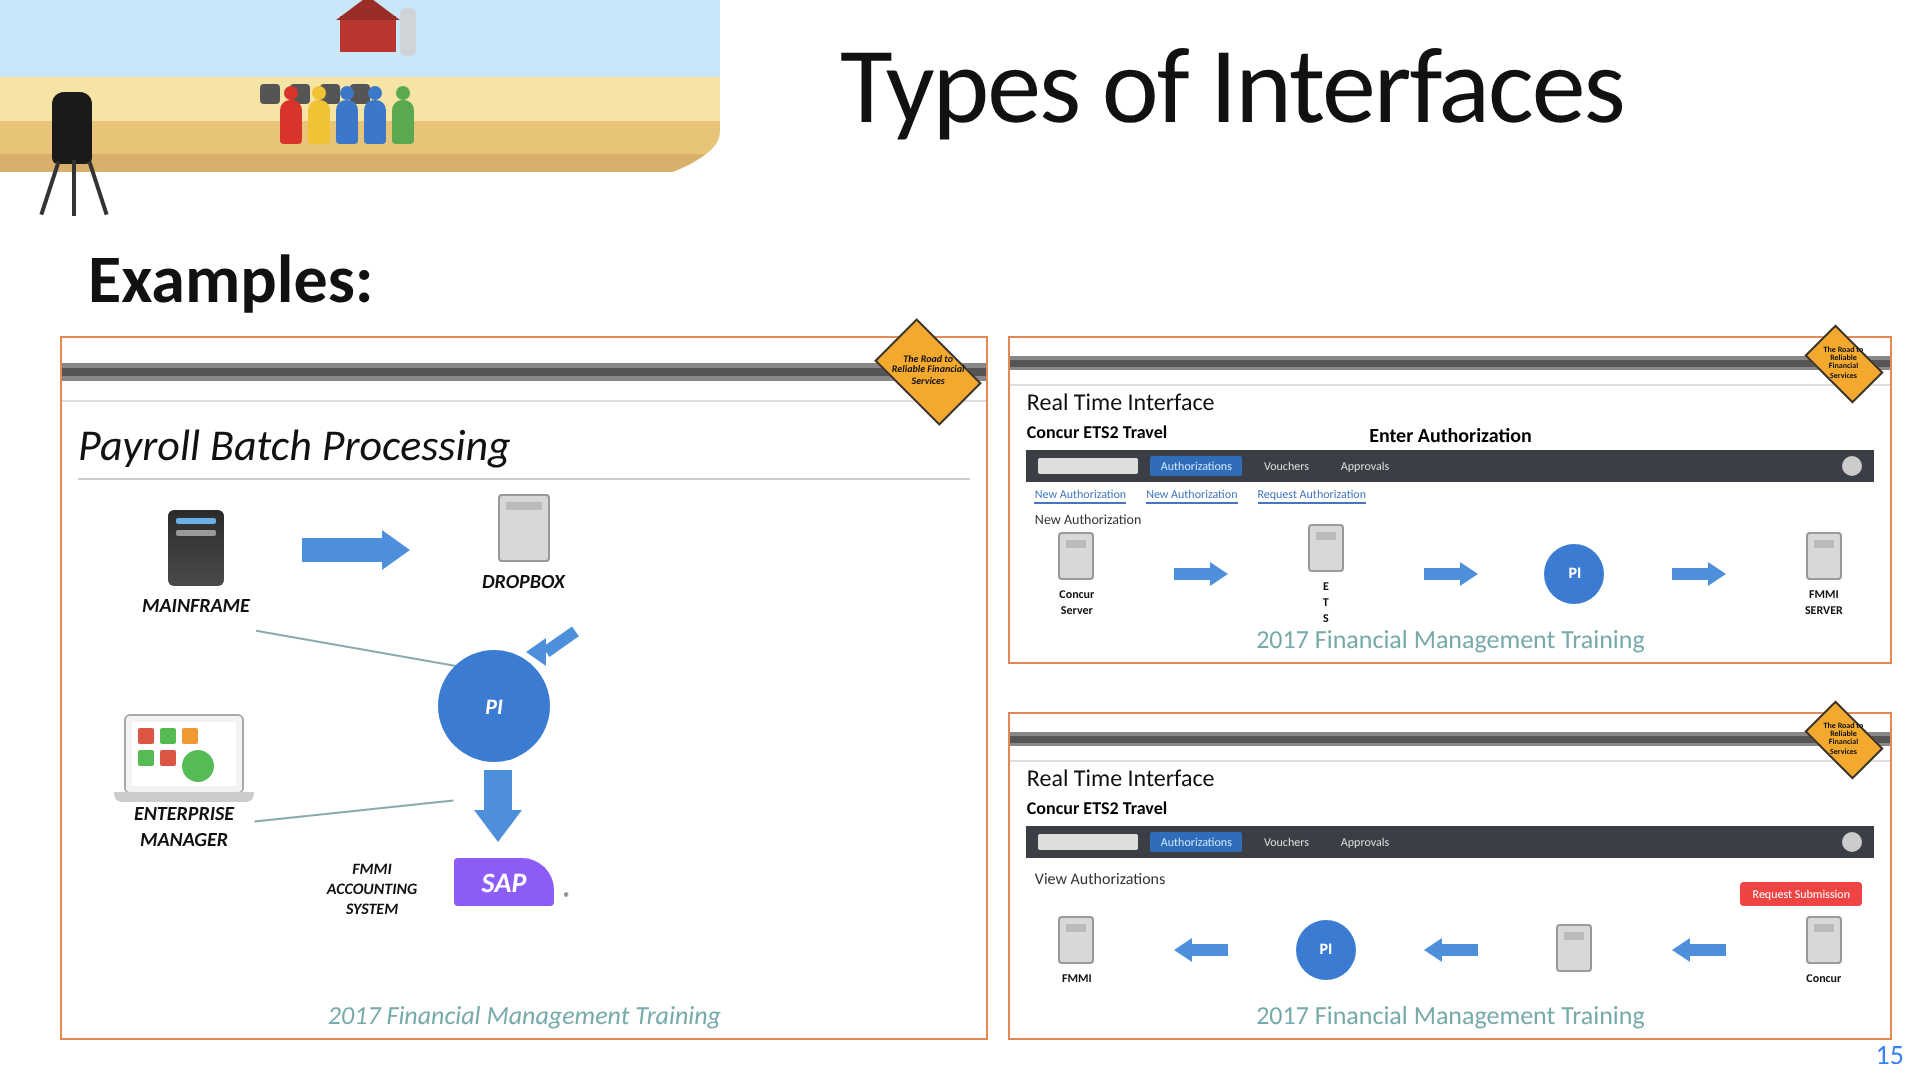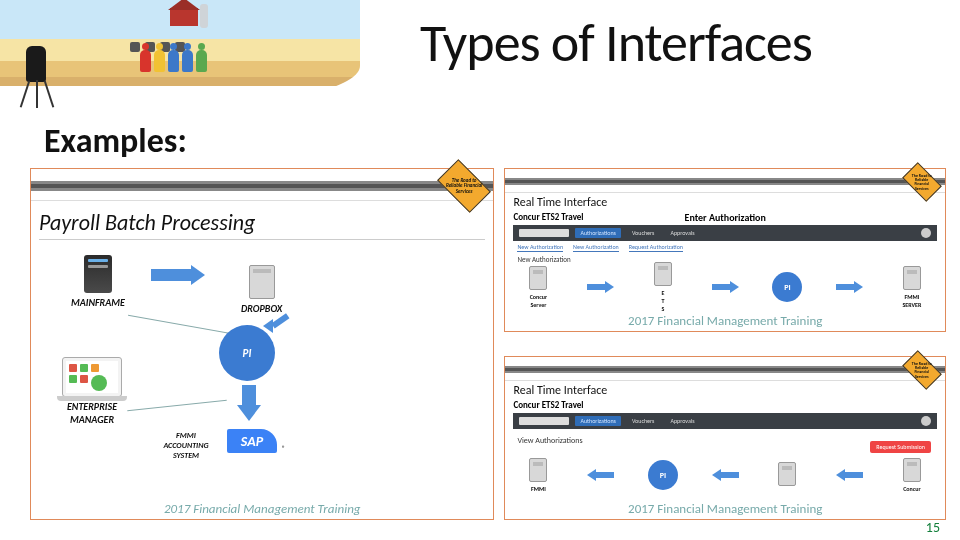--- a/index.html
+++ b/index.html
@@ -118,21 +118,21 @@
   .server:before{content:"";position:absolute;top:4px;left:4px;right:4px;height:3px;background:#6ab0e8;border-radius:1px;}
   .server:after{content:"";position:absolute;top:10px;left:4px;right:4px;height:3px;background:#999;border-radius:1px;}
   .dropbox { width:26px; height:34px; background:#d8d8d8; border:1px solid #999; border-radius:2px; margin:0 auto; position:relative; }
   .dropbox:before{content:"";position:absolute;top:3px;left:3px;right:3px;height:4px;background:#bbb;}
   .laptop { width:60px;height:40px;background:#f3f3f3;border:1px solid #aaa;border-radius:3px;margin:0 auto;position:relative; }
   .laptop:after{content:"";position:absolute;bottom:-5px;left:-6px;right:-6px;height:5px;background:#ccc;border-radius:0 0 4px 4px;}
   .laptop .screen{position:absolute;top:3px;left:3px;right:3px;bottom:3px;background:#fff;}
   .laptop .screen span{position:absolute;width:8px;height:8px;border-radius:1px;}
   .circle-pi { width:56px;height:56px;background:#3b7bd1;border-radius:50%;color:#fff;display:flex;align-items:center;justify-content:center;font-size:11px;margin:0 auto; }
   .mini .circle-pi{width:30px;height:30px;font-size:8px;}
-  .sap { width:50px;height:24px;background:#3b82f6;border-radius:2px 16px 2px 2px;color:#fff;font-weight:800;font-size:14px;display:flex;align-items:center;justify-content:center;margin:0 auto; }
+  .sap { width:50px;height:24px;background:#8b5cf6;border-radius:2px 16px 2px 2px;color:#fff;font-weight:800;font-size:14px;display:flex;align-items:center;justify-content:center;margin:0 auto; }
   .sap-r{font-size:7px;color:#555;position:absolute;right:-8px;bottom:0;}
 
   .arrow { position:absolute; }
   .arrow .shaft { position:absolute; background:#4e8fdc; }
   .arrow .head  { position:absolute; width:0;height:0; }
   .arrow.rt .shaft{height:12px;} .arrow.rt .head{border-top:10px solid transparent;border-bottom:10px solid transparent;border-left:14px solid #4e8fdc;}
   .arrow.lt .shaft{height:6px;}  .arrow.lt .head{border-top:7px solid transparent;border-bottom:7px solid transparent;border-right:10px solid #4e8fdc;}
   .arrow.dn .shaft{width:14px;}  .arrow.dn .head{border-left:12px solid transparent;border-right:12px solid transparent;border-top:16px solid #4e8fdc;}
 
   .thinline { position:absolute; height:1px; background:#8aa; }
@@ -157,21 +157,21 @@
   .mini-flow { position:absolute; bottom:20px; left:8px; right:8px; height:48px; display:flex; align-items:center; justify-content:space-between; }
   .mini-flow .node { position:static; font-size:6px; width:50px; }
   .mini-flow .dropbox{width:18px;height:24px;}
   .mini-arrow-r{display:flex;align-items:center;}
   .mini-arrow-r .s{width:18px;height:6px;background:#4e8fdc;}
   .mini-arrow-r .h{width:0;height:0;border-top:6px solid transparent;border-bottom:6px solid transparent;border-left:9px solid #4e8fdc;}
   .mini-arrow-l{display:flex;align-items:center;}
   .mini-arrow-l .h{width:0;height:0;border-top:6px solid transparent;border-bottom:6px solid transparent;border-right:9px solid #4e8fdc;}
   .mini-arrow-l .s{width:18px;height:6px;background:#4e8fdc;}
 
-  .page-num { position:absolute; bottom:4px; right:20px; font-size:14px; color:#15803d; }
+  .page-num { position:absolute; bottom:4px; right:8px; font-size:14px; color:#3b82f6; }
 </style>
 </head>
 <body>
 
 <div class="header-illus">
   <div class="barn"></div>
   <div class="silo"></div>
   <div class="cam-man">
     <div class="cam-body"></div>
     <div class="tripod">
@@ -209,21 +209,21 @@
     <div class="node" style="top:86px;left:40px;">
       <div class="server"></div>
       <span class="lbl">MAINFRAME</span>
     </div>
 
     <div class="arrow rt" style="top:96px;left:120px;">
       <div class="shaft" style="width:40px;top:4px;left:0;"></div>
       <div class="head" style="left:40px;top:0;"></div>
     </div>
 
-    <div class="node" style="top:96px;left:210px;">
+    <div class="node" style="top:78px;left:210px;">
       <div class="dropbox"></div>
       <span class="lbl">DROPBOX</span>
     </div>
 
     <div class="thinline" style="top:158px;left:96px;width:140px;transform:rotate(10deg);"></div>
     <div class="thinline" style="top:236px;left:96px;width:100px;transform:rotate(-6deg);"></div>
 
     <div class="node" style="top:188px;left:16px;width:90px;">
       <div class="laptop">
         <div class="screen">

